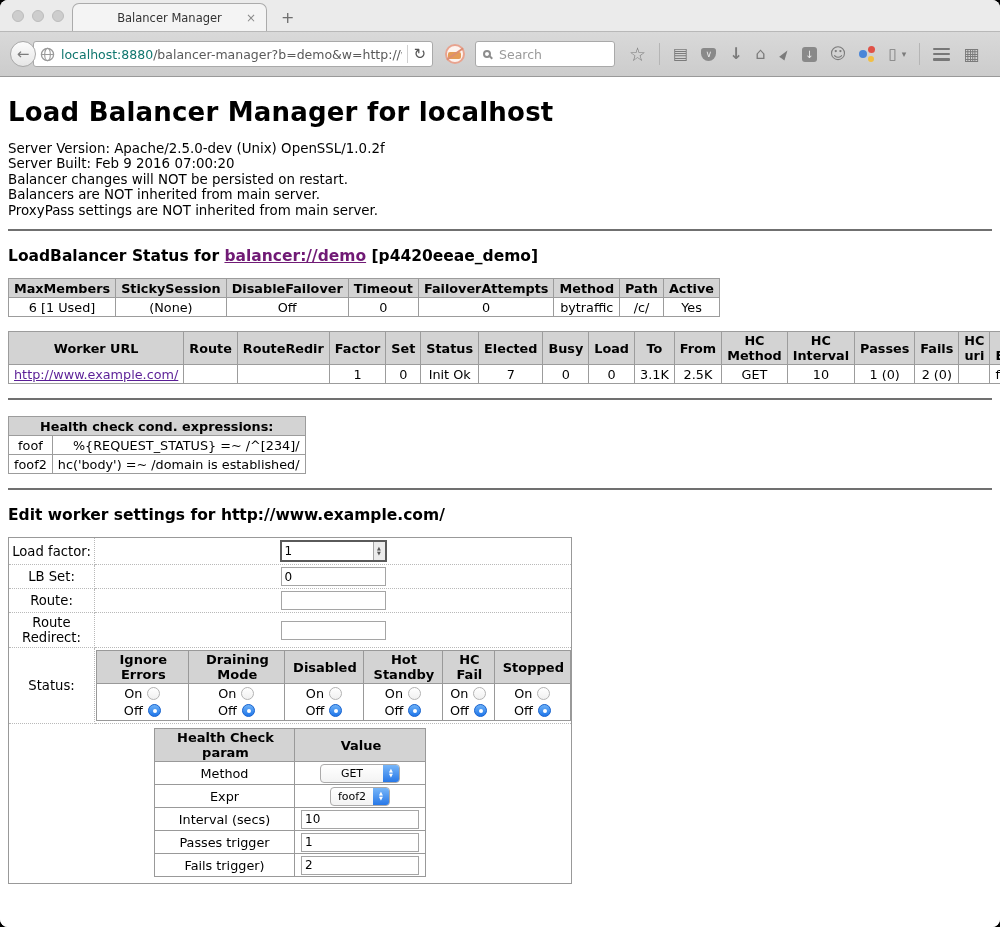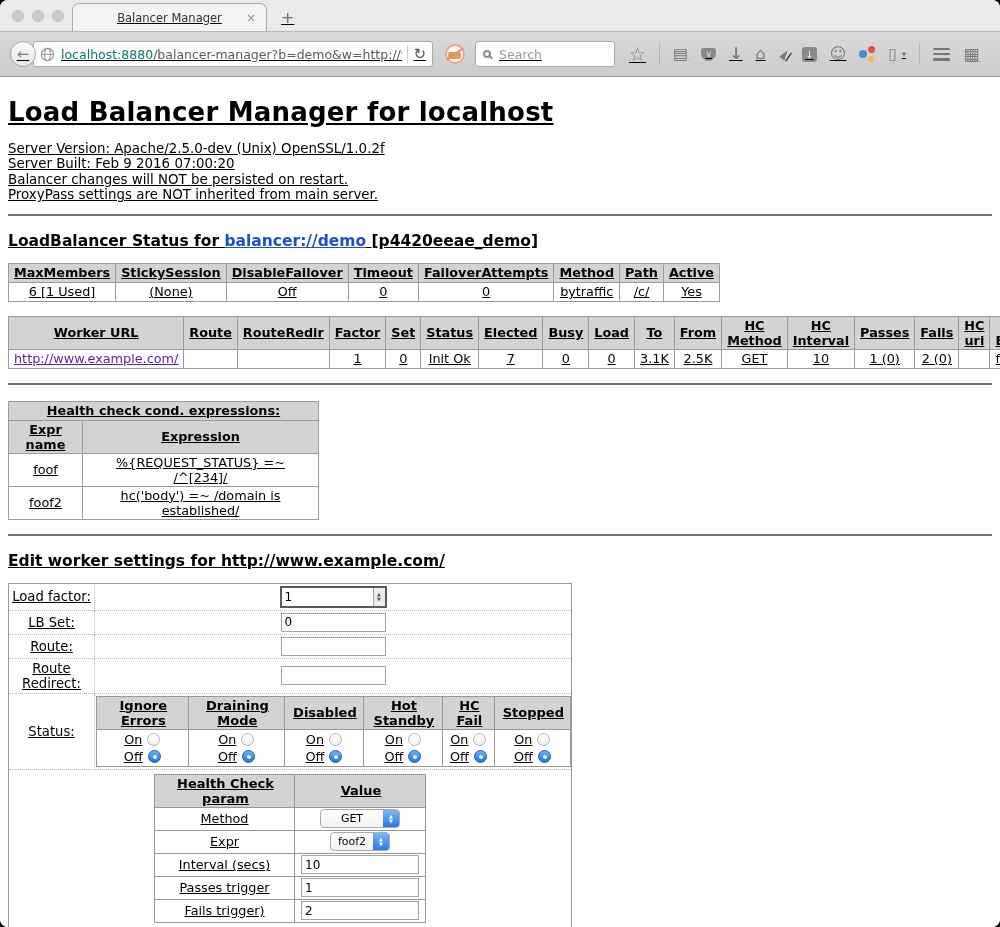--- a/index.html
+++ b/index.html
@@ -1,18 +1,18 @@
 <!DOCTYPE html>
 <html><head>
 <meta charset="utf-8">
 <style>
   * { box-sizing: border-box; }
   html,body { margin:0; padding:0; background:#000; }
   body { width:1000px; height:927px; font-family:"DejaVu Sans", sans-serif; }
-  .window { width:1000px; height:927px; background:#fff; border-radius:8px; overflow:hidden; display:flex; flex-direction:column;text-decoration:underline; }
+  .window { width:1000px; height:927px; background:#fff; border-radius:8px; overflow:hidden; display:flex; flex-direction:column; }
 
   
   .tabbar { height:31px; background:#ebebeb; display:flex; align-items:flex-end; position:relative; flex-shrink:0; }
   .traffic { position:absolute; top:10px; left:12px; display:flex; gap:8px; }
   .tl-dot { width:12px; height:12px; border-radius:50%; background:#cdcdcd; border:1px solid #bcbcbc; }
   .tab { margin-left:72px; width:195px; height:28px; background:#f4f4f4; border:1px solid #ababab; border-bottom:none; border-radius:7px 7px 0 0; display:flex; align-items:center; justify-content:center; gap:18px; position:relative; }
   .tab-title { font-size:11.5px; color:#333; }
   .tab-close { position:absolute; right:10px; font-size:12px; color:#8a8a8a; cursor:default; }
   .newtab { margin-left:14px; margin-bottom:4px; font-size:16px; color:#6e6e6e; }
 
@@ -49,28 +49,28 @@
   .burger { width:17px; height:13px; display:flex; flex-direction:column; justify-content:space-between; }
   .burger i { display:block; height:2.6px; background:#777; border-radius:1px; }
   .grid { font-size:17px; }
 
   
   .content { background:#fff; flex:1; padding:0 8px; font-size:13.4px; color:#000; overflow:hidden; }
   h1 { font-size:26px; margin:20px 0 14px 0; letter-spacing:0.2px; }
   .info-line { line-height:15.4px; }
   hr.rule { border:none; border-top:2px solid #707070; margin:11px 0; }
   h3 { font-size:15.5px; margin:16px 0 13px 0; }
-  h3 a { color:#1d4ed8; }
+  h3 a { color:#701a75; }
   table { border-collapse:collapse; font-size:12.8px; }
   .dtable th, .dtable td { border:1px solid #9c9c9c; padding:1px 5px; text-align:center; height:19px; }
   .dtable th { background:#d3d3d3; font-size:12.8px; }
   .dtable { margin-bottom:14px;margin-top:8px; }
   a.wlink { color:#5a1e96; }
   .workers td.left { text-align:left; }
-  .expr-table td.left { text-align:center; }
+  .expr-table td.left { text-align:right; }
 
   
   .form-table { width:564px; border:1px solid #999; margin-top:2px; }
   .form-table > tbody > tr > td { border:1px dotted #b9b9b9; padding:2px; text-align:center; font-size:13.2px; }
   .form-table td.flabel { width:86px; height:21px; }
   .txt { border:1px solid #a5a5a5; height:19px; width:105px; font-size:12px; font-family:"DejaVu Sans",sans-serif; padding:1px 3px; background:#fff; }
   .numwrap { display:inline-flex; border:2px solid #5a5a5a; height:22px; width:107px; background:#fff; align-items:stretch; }
   .numwrap input { border:none; outline:none; flex:1; font-size:12px; padding:1px 3px; font-family:"DejaVu Sans",sans-serif; width:80px; }
   .spin { width:12px; background:#ececec; border-left:1px solid #a5a5a5; display:flex; flex-direction:column; align-items:center; justify-content:center; font-size:5px; color:#555; line-height:5px; }
   .inner-table { border:1px solid #999; }
@@ -153,20 +153,21 @@
     </div>
   </div>
 
   <div class="content">
     <h1>Load Balancer Manager for localhost</h1>
 
     <div>
       <div class="info-line">Server Version: Apache/2.5.0-dev (Unix) OpenSSL/1.0.2f</div>
       <div class="info-line">Server Built: Feb 9 2016 07:00:20</div>
       <div class="info-line">Balancer changes will NOT be persisted on restart.</div>
+      <div class="info-line">Balancers are NOT inherited from main server.</div>
       <div class="info-line">ProxyPass settings are NOT inherited from main server.</div>
     </div>
 
     <hr class="rule">
 
     <h3><span>LoadBalancer Status for</span> <a href="#">balancer://demo</a> <span>[p4420eeae_demo]</span></h3>
 
     <table class="dtable">
       <tbody>
           <tr>
@@ -236,24 +237,20 @@
       </table>
 
     <hr class="rule">
 
     <table class="dtable expr-table" style="margin-top:16px;">
       <tbody>
           <tr>
             <th colspan="2">Health check cond. expressions:</th>
           </tr>
       <tr>
-        <th style="width:74px">Expr name</th>
-        <th style="width:236px">Expression</th>
-      </tr>
-      <tr>
         <td>foof</td>
         <td class="left">%{REQUEST_STATUS} =~ /^[234]/</td>
       </tr>
       <tr>
         <td>foof2</td>
         <td class="left">hc('body') =~ /domain is established/</td>
       </tr>
     </tbody>
       </table>
 

